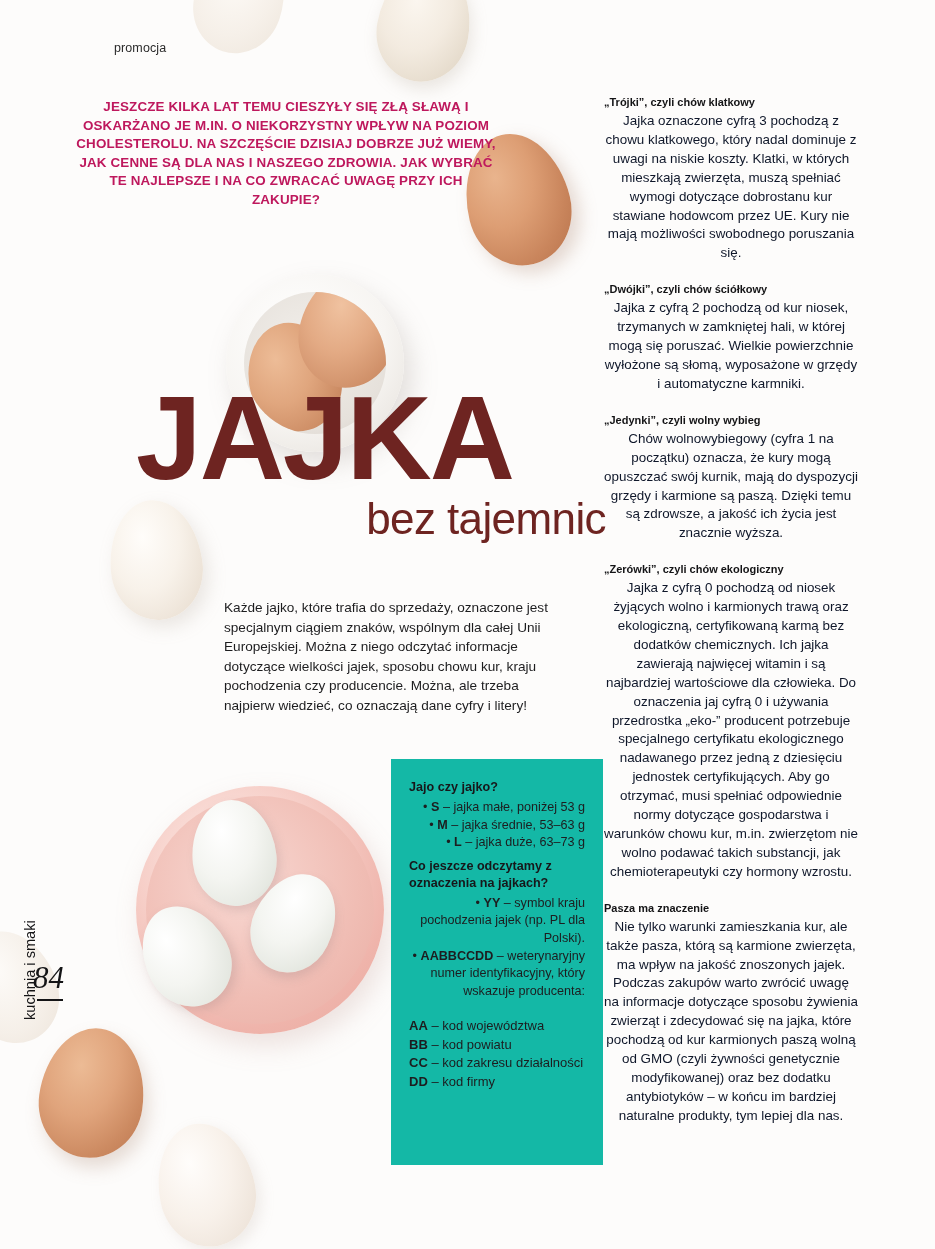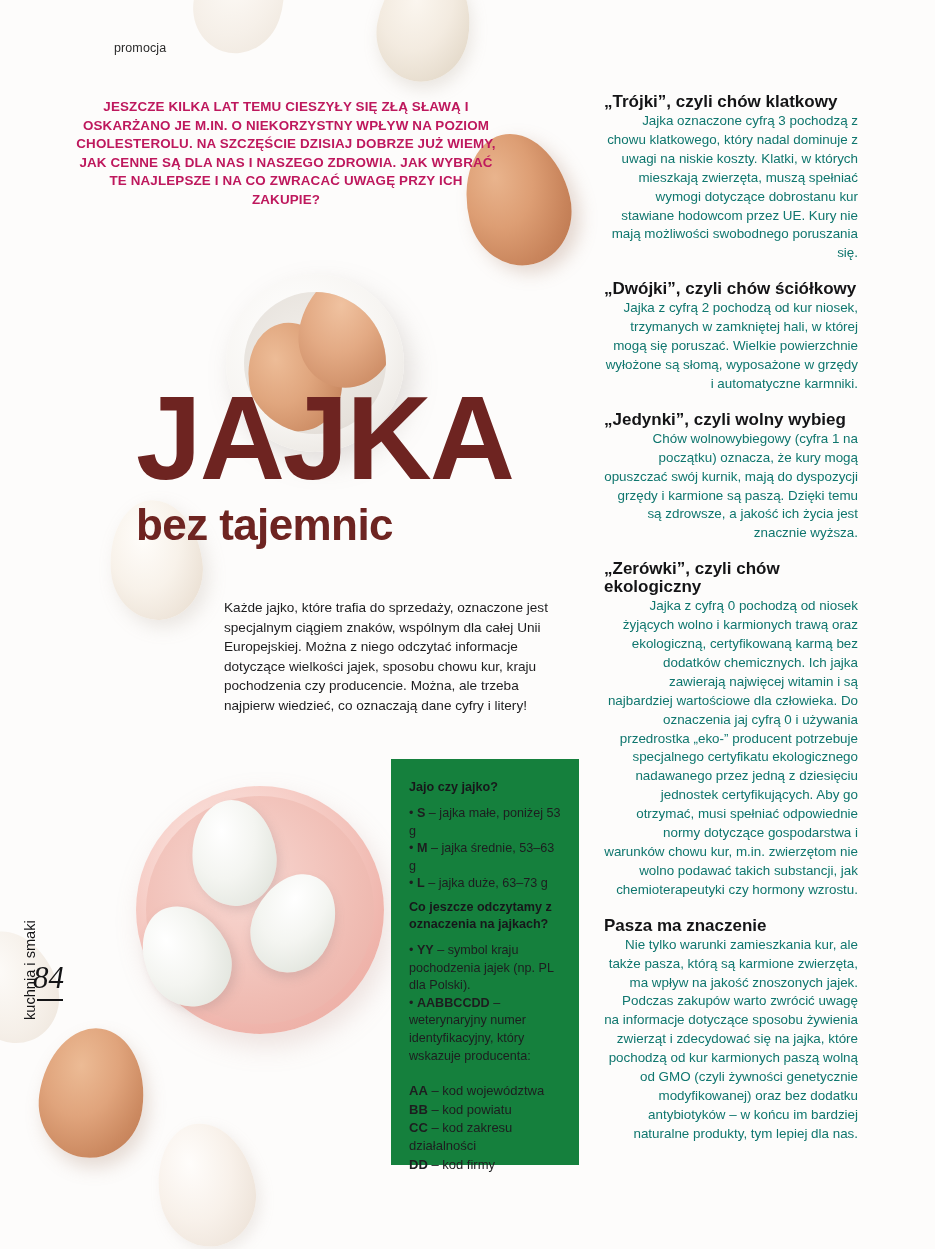--- a/index.html
+++ b/index.html
@@ -159,52 +159,53 @@
   }
   .masthead-main {
     font-size: 118px;
     font-weight: bold;
     line-height: 100px;
     letter-spacing: -2px;
     color: #6e2421;
     white-space: nowrap;
   }
   .masthead-sub {
-    margin-top: 12px;
+    margin-top: 6px;
+    text-align: right;
     font-size: 44px;
-    font-weight: bold;
+    font-weight: normal;
     letter-spacing: -0.6px;
     color: #6e2421;
   }
 
   .intro {
     position: absolute;
     left: 224px; top: 598px;
     width: 332px;
     font-size: 13.6px;
     line-height: 19.6px;
     color: #1d1d1f;
   }
 
   
   .info-box {
     position: absolute;
     left: 391px; top: 759px;
-    width: 188px; height: 406px;
-    background: #15803d;
+    width: 212px; height: 406px;
+    background: #14b8a6;
     padding: 20px 18px 0 18px;
   }
   .info-h {
     font-size: 12.6px;
     font-weight: bold;
     color: #17171a;
     line-height: 17px;
   }
   .info-h.second { margin-top: 6px; }
-  .info-list { margin-top: 9px; }
+  .info-list { margin-top: 3px; text-align: right; }
   .info-item {
     font-size: 12.6px;
     line-height: 17.6px;
     color: #1d1d1f;
   }
   .info-item b { font-weight: bold; }
   .code-list { margin-top: 17px; }
   .code-row {
     font-size: 13px;
     line-height: 18.4px;
@@ -213,31 +214,31 @@
   .code-row b { font-weight: bold; }
 
   
   .col-right {
     position: absolute;
     left: 604px; top: 93px;
     width: 254px;
   }
   .sec { margin-bottom: 17px; }
   .sec h3 {
-    font-size: 17px;
+    font-size: 11px;
     font-weight: bold;
     line-height: 18px;
     color: #141416;
     margin-bottom: 1px;
   }
   .sec p {
     font-size: 13.4px;
     line-height: 18.9px;
-    color: #0f766e;
-    text-align: right;
+    color: #0f172a;
+    text-align: center;
   }
 
   
   .folio {
     position: absolute;
     left: 33px; top: 960px;
     font-family: "Liberation Serif", serif;
     font-style: italic;
     font-size: 31px;
     color: #141416;

